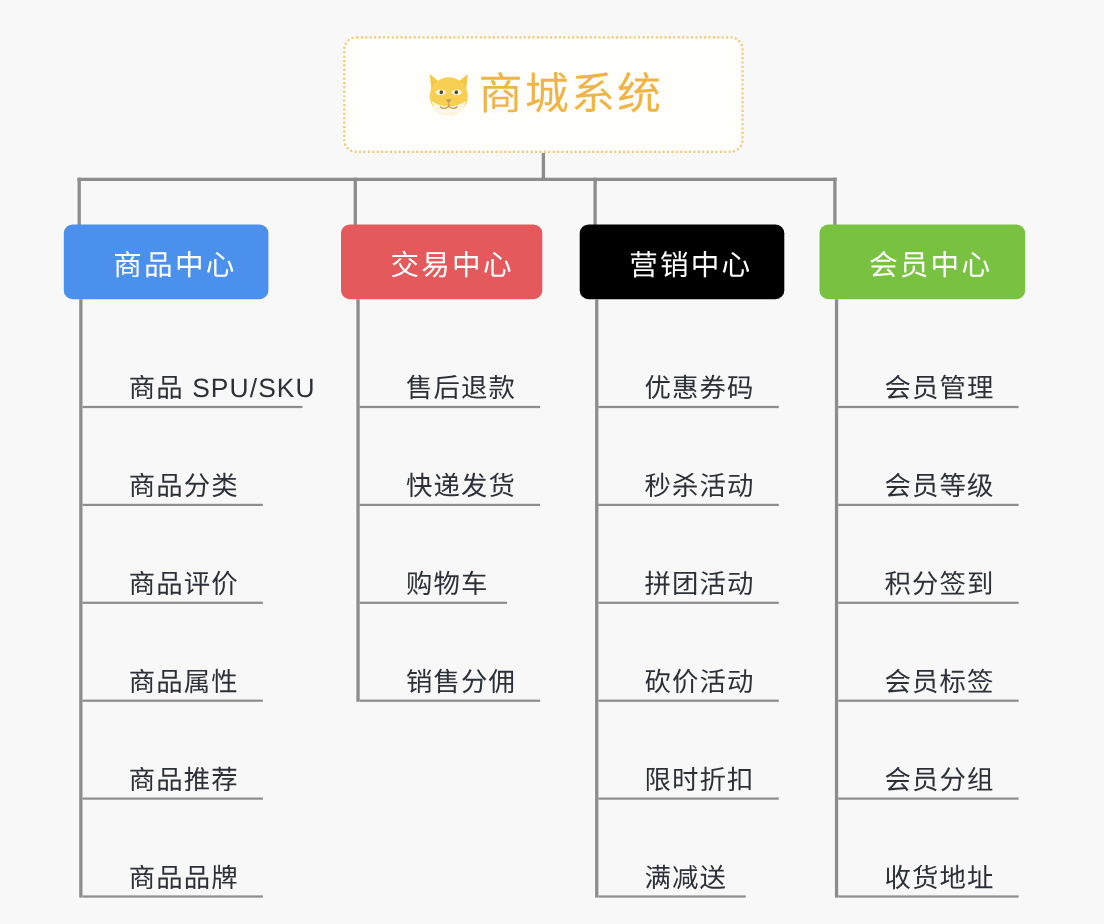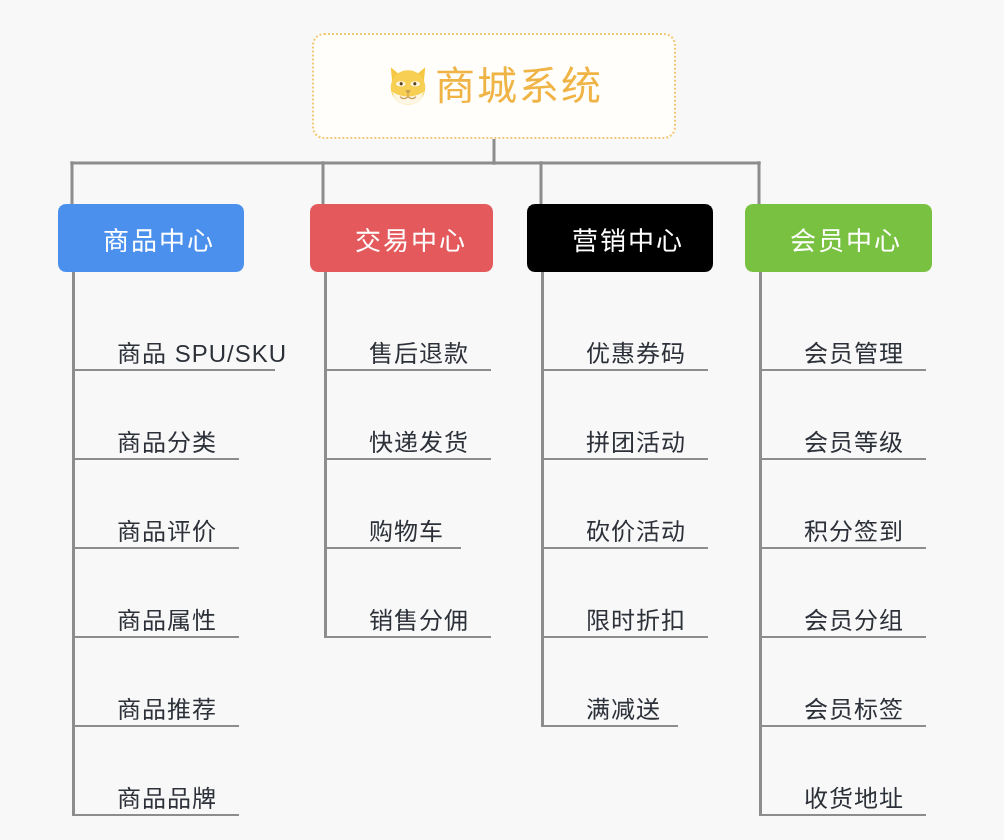--- a/index.html
+++ b/index.html
@@ -208,20 +208,23 @@
       </div>
       <div class="branch branch-2">
         <div class="branch-header" style="background: #000000;">
           <span>营销中心</span>
         </div>
         <ul class="leaf-list">
           <li class="leaf-item w-normal">
             <span class="leaf-text">优惠券码</span>
           </li>
           <li class="leaf-item w-normal">
+            <span class="leaf-text">秒杀活动</span>
+          </li>
+          <li class="leaf-item w-normal">
             <span class="leaf-text">拼团活动</span>
           </li>
           <li class="leaf-item w-normal">
             <span class="leaf-text">砍价活动</span>
           </li>
           <li class="leaf-item w-normal">
             <span class="leaf-text">限时折扣</span>
           </li>
           <li class="leaf-item w-short">
             <span class="leaf-text">满减送</span>
@@ -236,25 +239,25 @@
           <li class="leaf-item w-normal">
             <span class="leaf-text">会员管理</span>
           </li>
           <li class="leaf-item w-normal">
             <span class="leaf-text">会员等级</span>
           </li>
           <li class="leaf-item w-normal">
             <span class="leaf-text">积分签到</span>
           </li>
           <li class="leaf-item w-normal">
+            <span class="leaf-text">会员标签</span>
+          </li>
+          <li class="leaf-item w-normal">
             <span class="leaf-text">会员分组</span>
           </li>
           <li class="leaf-item w-normal">
-            <span class="leaf-text">会员标签</span>
-          </li>
-          <li class="leaf-item w-normal">
             <span class="leaf-text">收货地址</span>
           </li>
         </ul>
       </div>
     </div>
 
 </div>
 
 </body></html>

